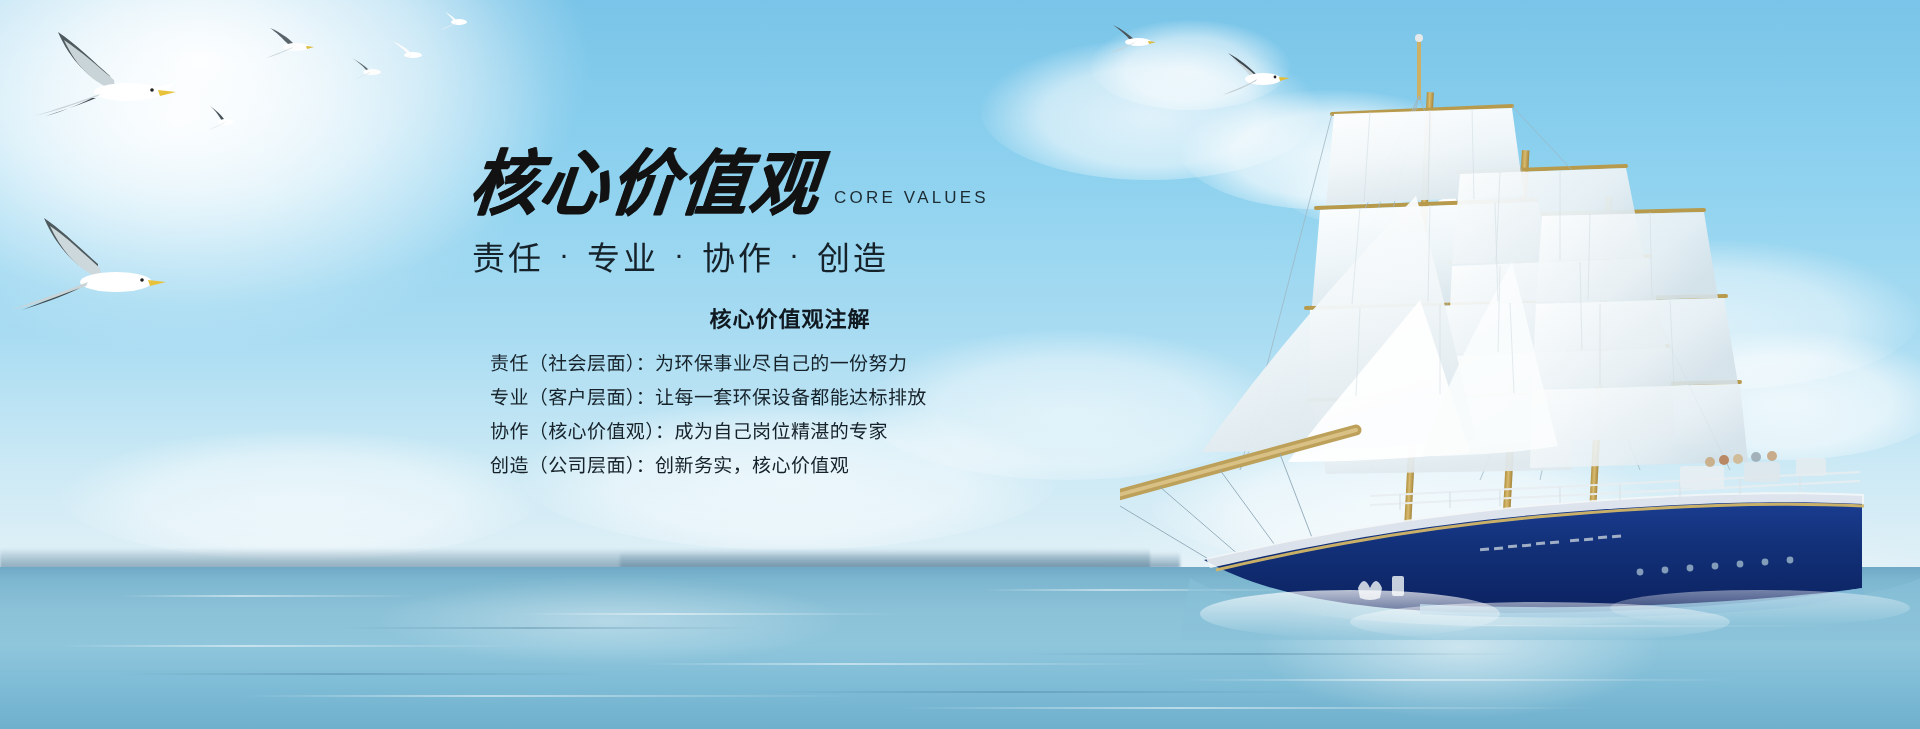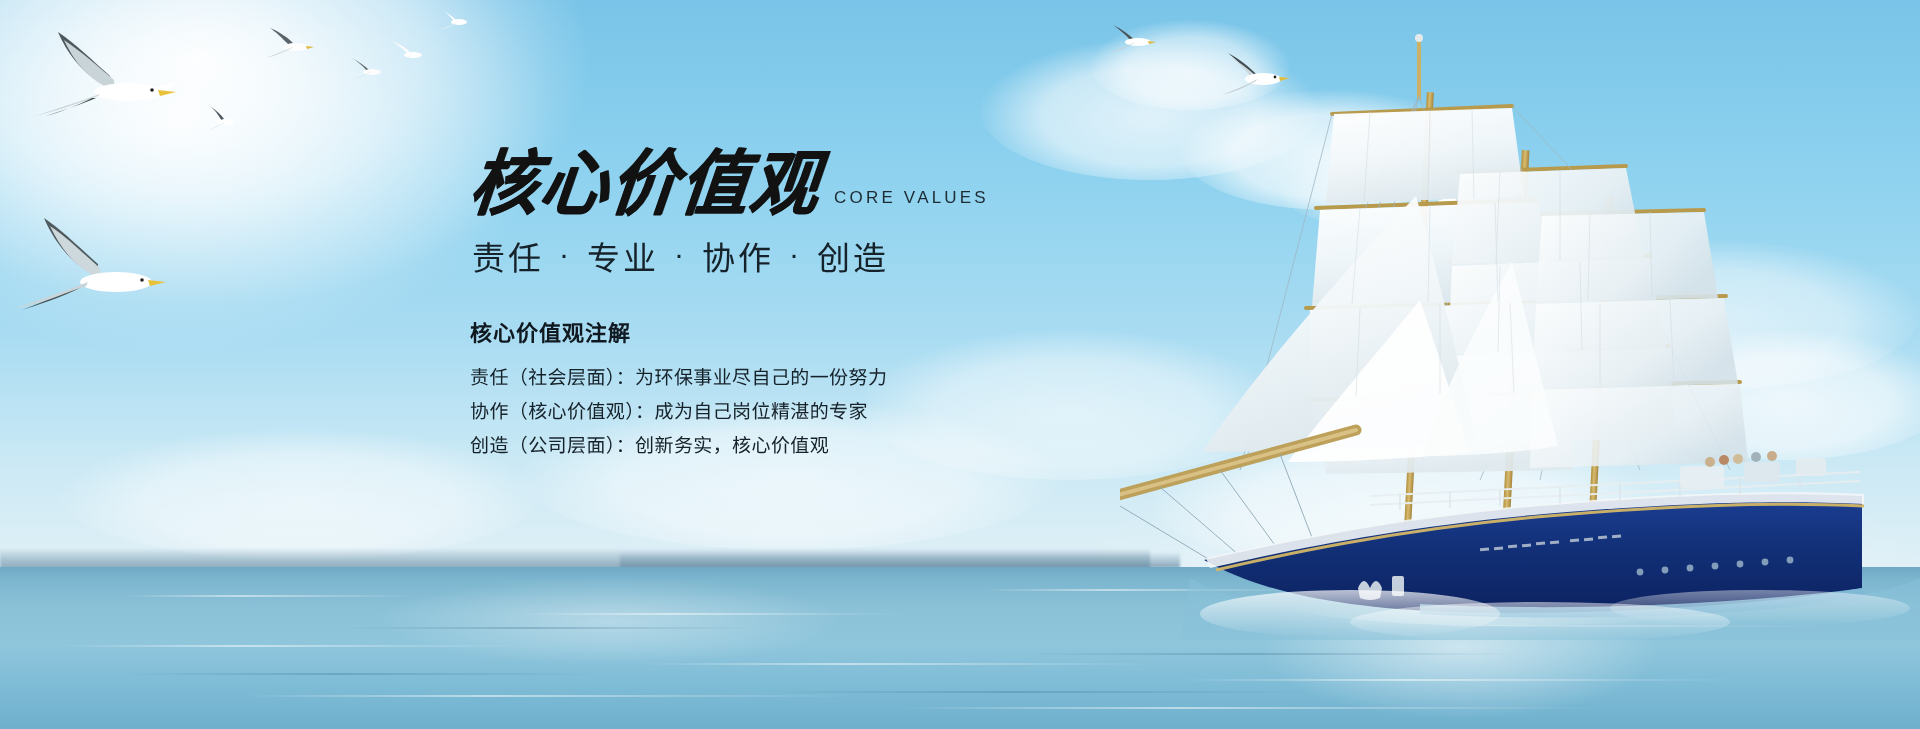--- a/index.html
+++ b/index.html
@@ -161,35 +161,37 @@
   .value-word { padding: 0 2px; }
   .value-dot {
     display: inline-block;
     margin: 0 13px;
     font-size: 30px;
     line-height: 1;
     color: #16222a;
     transform: translateY(-2px);
   }
   .note-heading {
-    margin-top: 35px;
+    margin-top: 21px;
     font-size: 22px;
     font-weight: 700;
     color: #101820;
     letter-spacing: 1px;
+    text-align: center;
   }
   .note-list {
     margin-top: 14px;
   }
   .note-line {
     font-size: 19px;
     color: #16222a;
     line-height: 34px;
     letter-spacing: 0.4px;
     white-space: nowrap;
+    margin-left: 20px;
   }
 </style>
 </head>
 <body>
 
 <div class="banner">
 
   <div class="sky"></div>
   <div class="sky-left-wash"></div>
 
@@ -529,19 +531,20 @@
       <span class="value-dot">·</span>
       <span class="value-word">协作</span>
       <span class="value-dot">·</span>
       <span class="value-word">创造</span>
     </div>
 
     <div class="note-heading">核心价值观注解</div>
 
     <div class="note-list">
       <div class="note-line">责任（社会层面）：为环保事业尽自己的一份努力</div>
+      <div class="note-line">专业（客户层面）：让每一套环保设备都能达标排放</div>
       <div class="note-line">协作（核心价值观）：成为自己岗位精湛的专家</div>
       <div class="note-line">创造（公司层面）：创新务实，核心价值观</div>
     </div>
 
   </div>
 
 </div>
 
 </body></html>

